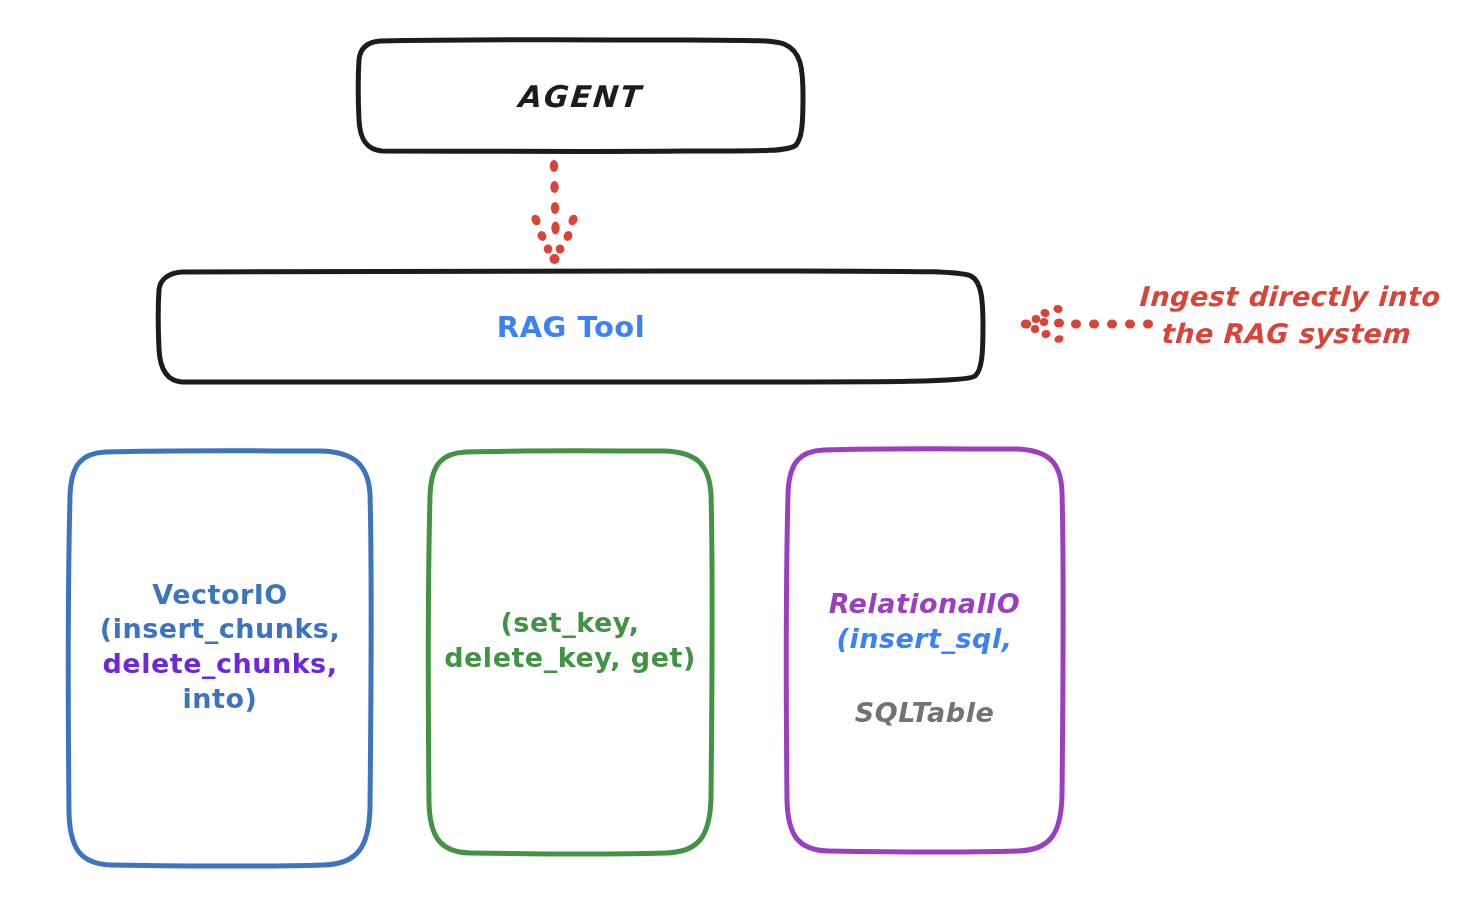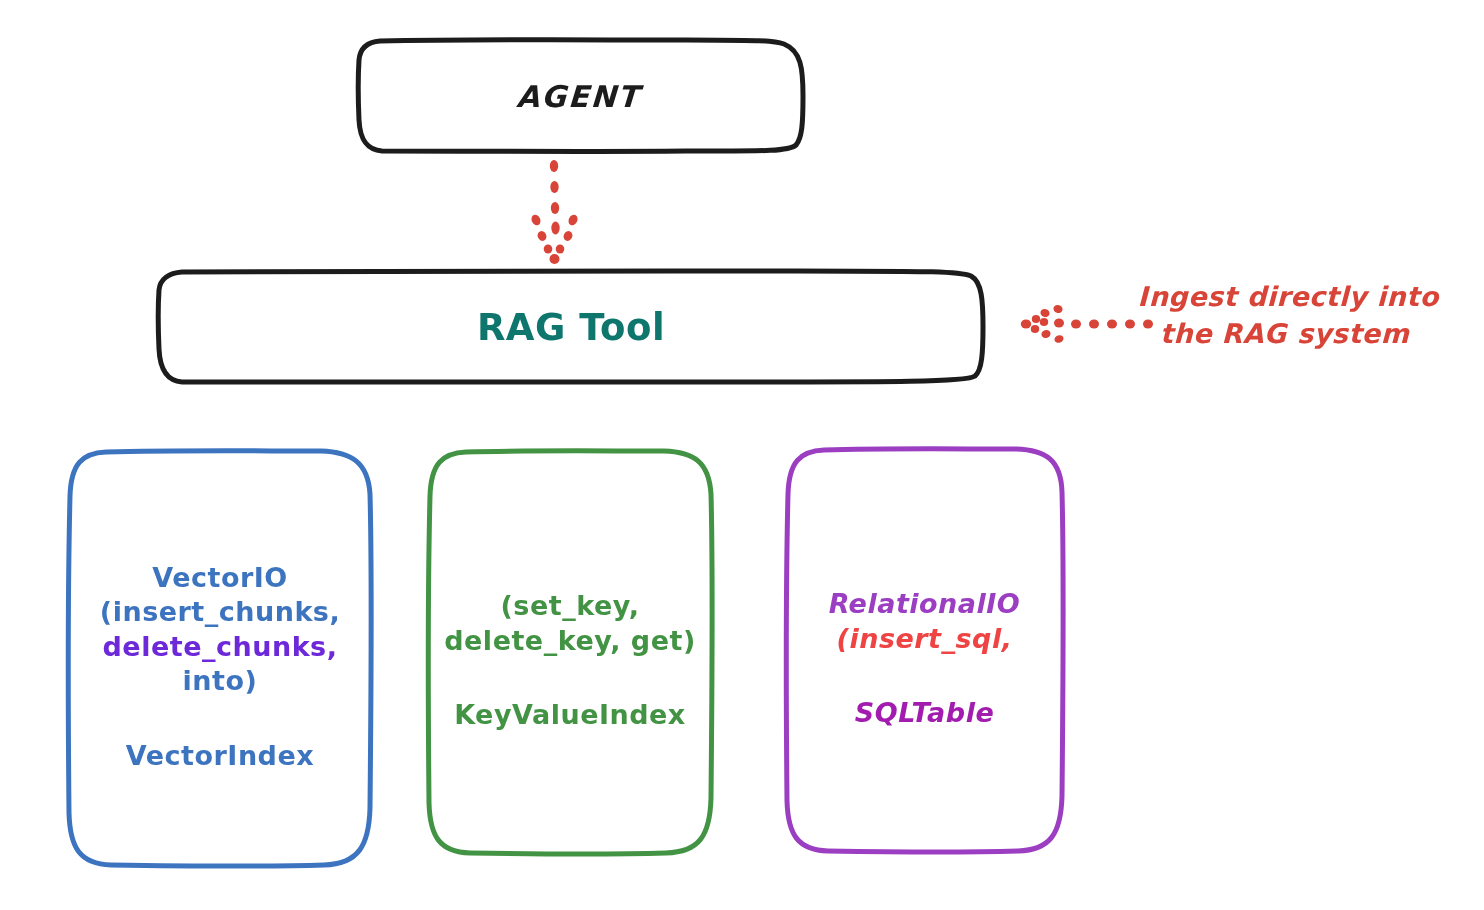--- a/index.html
+++ b/index.html
@@ -71,23 +71,23 @@
   #ragtool-node {
     left: 156px;
     top: 269px;
     width: 830px;
     height: 116px;
   }
   #ragtool-node .label-stack {
     top: 0; bottom: 0;
   }
   .ragtool-text {
-    font-size: 37px;
-    font-weight: 700;
-    color: #0f766e;
+    font-size: 29px;
+    font-weight: 700;
+    color: #3b82f6;
     letter-spacing: 0.5px;
   }
 
   
   .store-node .label-stack {
     top: 16px; bottom: 0;
     padding: 0 10px;
   }
   .store-lines {
     display: flex;
@@ -246,52 +246,50 @@
                C 190 419, 110 418, 45 417 C 14 416, 4 400, 3 365
                C 2 260, 2 130, 4 48 C 5 16, 16 5, 40 4 Z" fill="#ffffff" stroke="#3d74c0" stroke-width="5" stroke-linecap="round" stroke-linejoin="round"></path>
     </svg>
     <div class="label-stack">
       <div class="store-lines">
         <span class="hand store-line" style="color:#3d74c0">VectorIO</span>
         <span class="hand store-line" style="color:#3d74c0">(insert_chunks,</span>
         <span class="hand store-line" style="color:#6d28d9">delete_chunks,</span>
         <span class="hand store-line" style="color:#3d74c0">into)</span>
         <span class="store-gap"></span>
-        <span class="hand store-index" style="color:#3d74c0">VectorIndex</span>
       </div>
     </div>
   </div>
 
   <div class="node store-node" id="keyvalue-node">
     <svg class="frame" viewBox="0 0 288 410" preserveAspectRatio="none">
       <path d="M 40 4 C 105 2, 175 3, 238 3 C 268 4, 283 14, 285 46
                C 287 120, 286 250, 285 350 C 284 388, 273 404, 240 405
                C 175 407, 105 406, 44 405 C 14 404, 4 389, 3 355
                C 2 250, 2 128, 4 48 C 5 16, 16 5, 40 4 Z" fill="#ffffff" stroke="#429343" stroke-width="5" stroke-linecap="round" stroke-linejoin="round"></path>
     </svg>
     <div class="label-stack">
       <div class="store-lines">
         <span class="hand store-line" style="color:#429343">(set_key,</span>
         <span class="hand store-line" style="color:#429343">delete_key, get)</span>
         <span class="store-gap"></span>
-        <span class="hand store-index" style="color:#429343">KeyValueIndex</span>
       </div>
     </div>
   </div>
 
   <div class="node store-node" id="relational-node">
     <svg class="frame" viewBox="0 0 281 410" preserveAspectRatio="none">
       <path d="M 40 4 C 102 2, 170 3, 232 3 C 262 4, 277 14, 278 46
                C 280 120, 279 250, 278 350 C 277 388, 266 404, 234 405
                C 170 407, 102 406, 44 405 C 14 404, 4 389, 3 355
                C 2 250, 2 128, 4 48 C 5 16, 16 5, 40 4 Z" fill="#ffffff" stroke="#9b3ec2" stroke-width="5" stroke-linecap="round" stroke-linejoin="round"></path>
     </svg>
     <div class="label-stack">
       <div class="store-lines">
         <span class="hand store-line" style="color:#9b3ec2">RelationalIO</span>
-        <span class="hand store-line" style="color:#ef4444">(insert_sql,</span>
+        <span class="hand store-line" style="color:#3b82f6">(insert_sql,</span>
         <span class="store-gap"></span>
-        <span class="hand store-index" style="color:#a21caf">SQLTable</span>
+        <span class="hand store-index" style="color:#737373">SQLTable</span>
       </div>
     </div>
   </div>
 
 </div>
 
 </body></html>

